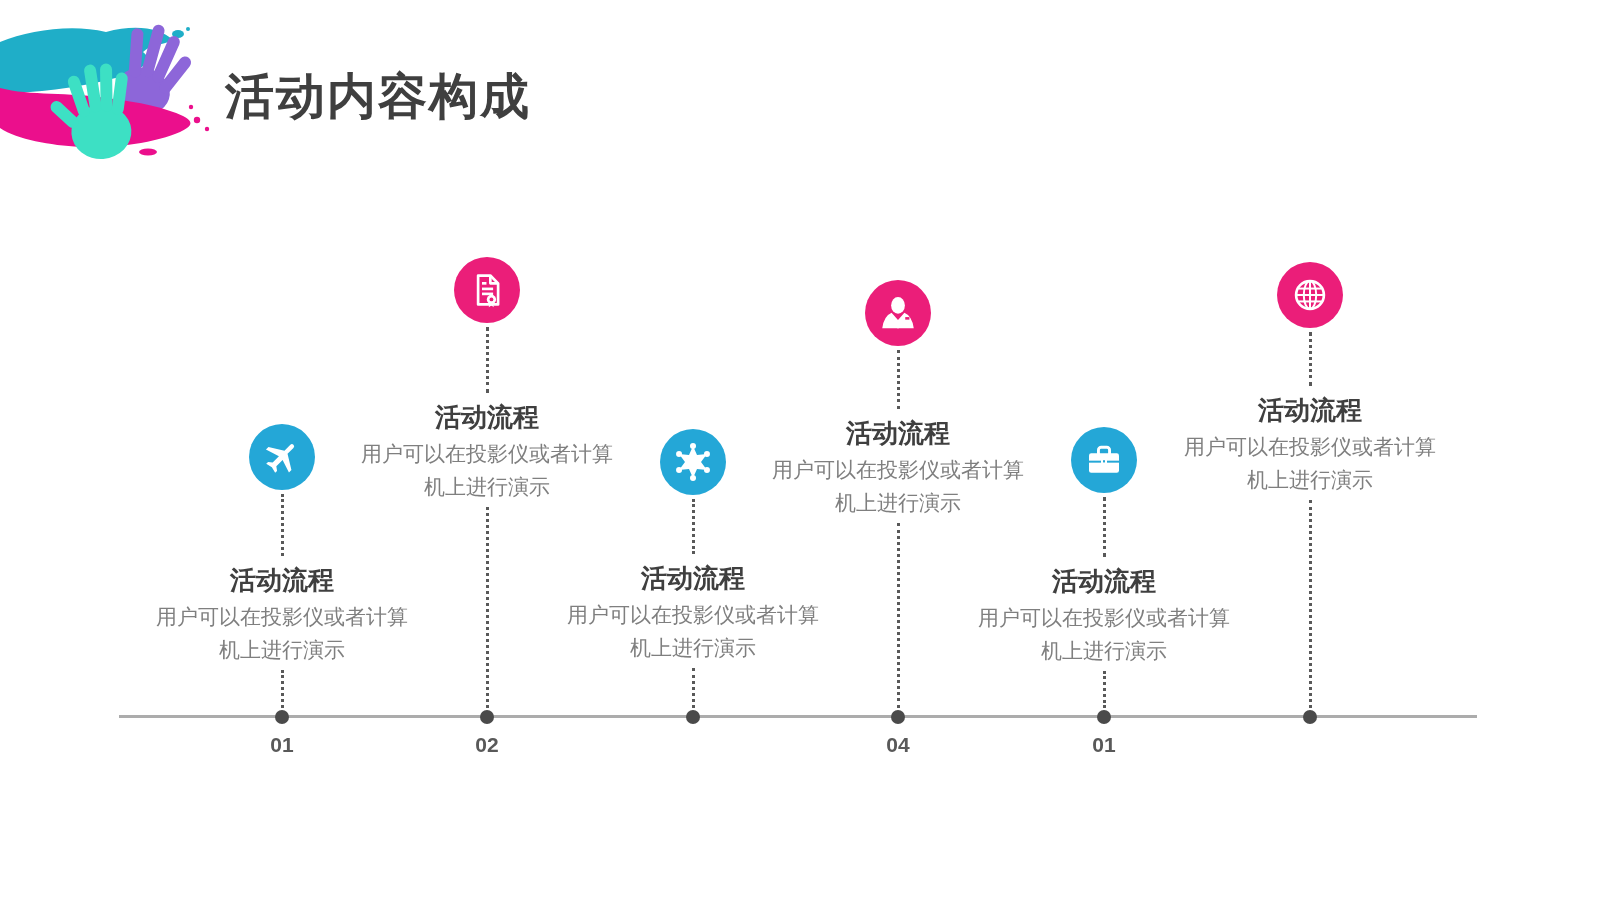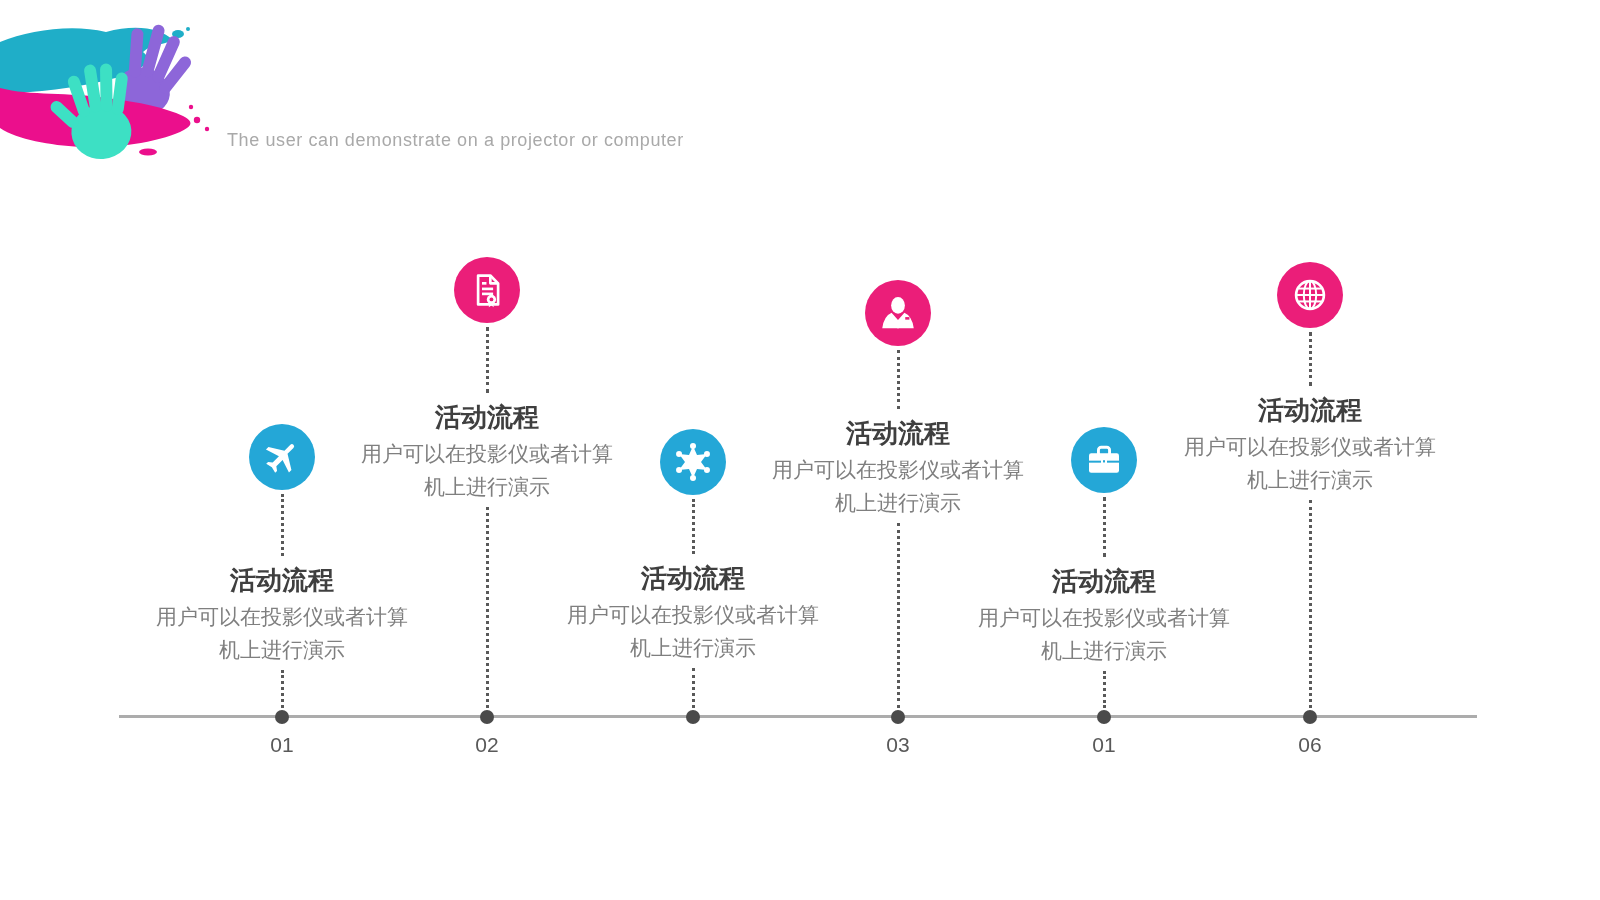--- a/index.html
+++ b/index.html
@@ -25,21 +25,21 @@
   .pink svg .bg { fill:#eb1e79; }
 
   .seg { position:absolute; left:50%; margin-left:-1.5px; width:0; border-left:3px dotted #595959; }
 
   .text { position:absolute; left:0; width:100%; text-align:center; }
   .heading { font-size:26px; line-height:36px; font-weight:bold; color:#3f3f3f; }
   .desc { margin-top:2px; font-size:21px; line-height:33px; color:#7f7f7f; }
   .dline { display:block; }
 
   .tdot { position:absolute; left:50%; transform:translateX(-50%); top:710px; width:14px; height:14px; border-radius:50%; background:#4a4a4a; }
-  .num  { position:absolute; left:0; top:733px; width:100%; text-align:center; font-size:21px; font-weight:normal; color:#595959; }
+  .num  { position:absolute; left:0; top:733px; width:100%; text-align:center; font-size:21px; font-weight:bold; color:#595959; }
 
   
   #item-1 .icon-circle{top:424px;} #item-1 .seg-a{top:494px;height:62px;} #item-1 .text{top:562px;} #item-1 .seg-b{top:670px;height:38px;}
   #item-2 .icon-circle{top:257px;} #item-2 .seg-a{top:327px;height:66px;} #item-2 .text{top:399px;} #item-2 .seg-b{top:507px;height:201px;}
   #item-3 .icon-circle{top:429px;} #item-3 .seg-a{top:499px;height:55px;} #item-3 .text{top:560px;} #item-3 .seg-b{top:668px;height:40px;}
   #item-4 .icon-circle{top:280px;} #item-4 .seg-a{top:350px;height:59px;} #item-4 .text{top:415px;} #item-4 .seg-b{top:523px;height:185px;}
   #item-5 .icon-circle{top:427px;} #item-5 .seg-a{top:497px;height:60px;} #item-5 .text{top:563px;} #item-5 .seg-b{top:671px;height:37px;}
   #item-6 .icon-circle{top:262px;} #item-6 .seg-a{top:332px;height:54px;} #item-6 .text{top:392px;} #item-6 .seg-b{top:500px;height:208px;}
 </style>
 </head>
@@ -66,21 +66,21 @@
     <g transform="translate(100,112) rotate(-4)" fill="#3de0c4" stroke="#3de0c4" stroke-width="12" stroke-linecap="round">
       <ellipse cx="0" cy="20" rx="30" ry="27" stroke="none"></ellipse>
       <line x1="-28" y1="8" x2="-43" y2="-8"></line>
       <line x1="-16" y1="-2" x2="-24" y2="-32"></line>
       <line x1="-4" y1="-6" x2="-7" y2="-42"></line>
       <line x1="7" y1="-6" x2="9" y2="-42"></line>
       <line x1="18" y1="-2" x2="24" y2="-32"></line>
     </g>
   </svg>
 
-  <div class="subtitle">The user can demonstrate on a projector or computer</div>
+  <div class="title">活动内容构成</div>
 
   <div class="tl-line"></div>
 
   <div class="col" id="item-1">
     <div class="icon-circle blue">
       <svg viewBox="0 0 24 24" width="40" height="40">
           <g transform="rotate(45 12 12)">
             <path fill="#fff" d="M21.5 15.6v-2.1l-8.5-5.2V3.3a1.3 1.3 0 0 0-2.6 0v5l-8.4 5.2v2.1l8.4-2.6v5.3l-2.2 1.7v1.6l3.8-1 3.8 1v-1.6l-2.3-1.7v-5.3z"></path>
           </g>
         </svg>
@@ -160,21 +160,21 @@
     <div class="seg seg-a"></div>
     <div class="text">
       <div class="heading">活动流程</div>
       <div class="desc">
         <span class="dline">用户可以在投影仪或者计算</span>
         <span class="dline">机上进行演示</span>
       </div>
     </div>
     <div class="seg seg-b"></div>
     <div class="tdot"></div>
-    <div class="num">03</div>
+    <div class="num">04</div>
   </div>
 
   <div class="col" id="item-5">
     <div class="icon-circle blue">
       <svg viewBox="0 0 36 36" width="40" height="40">
         <rect x="13" y="6.5" width="10" height="8" rx="2.5" fill="none" stroke="#fff" stroke-width="2.6"></rect>
         <rect x="4.5" y="12" width="27" height="17.5" rx="2" fill="#fff"></rect>
         <rect x="4.5" y="18.6" width="27" height="1.8" class="bg"></rect>
         <rect x="15.3" y="16.2" width="5.4" height="6" rx="1.2" fill="#fff"></rect>
         <rect x="17.1" y="18.2" width="1.8" height="2" class="bg"></rect>
@@ -207,16 +207,15 @@
     <div class="seg seg-a"></div>
     <div class="text">
       <div class="heading">活动流程</div>
       <div class="desc">
         <span class="dline">用户可以在投影仪或者计算</span>
         <span class="dline">机上进行演示</span>
       </div>
     </div>
     <div class="seg seg-b"></div>
     <div class="tdot"></div>
-    <div class="num">06</div>
   </div>
 
 </div>
 
 </body></html>

